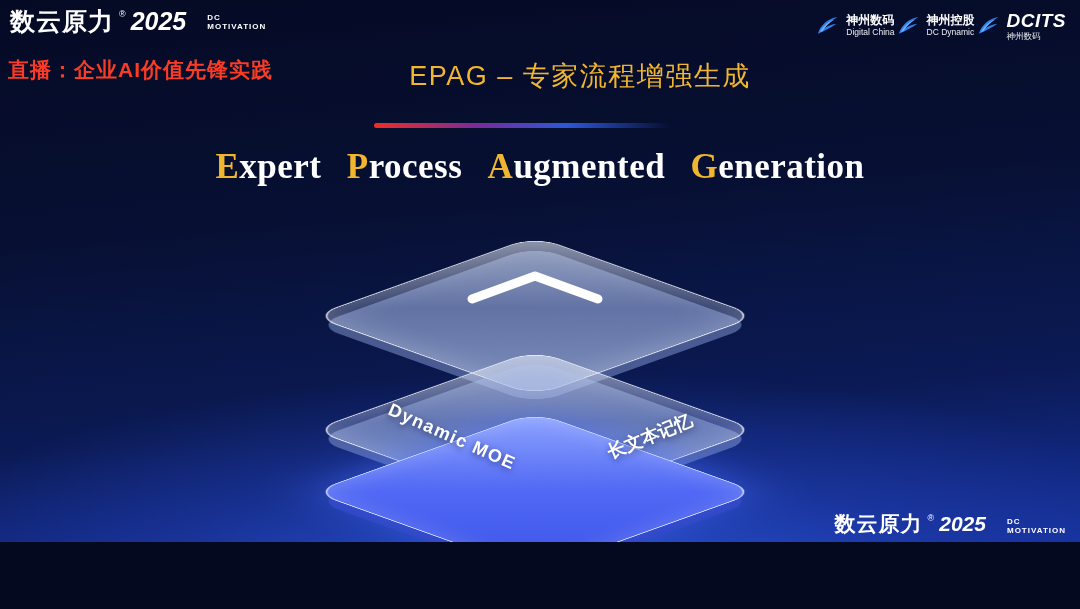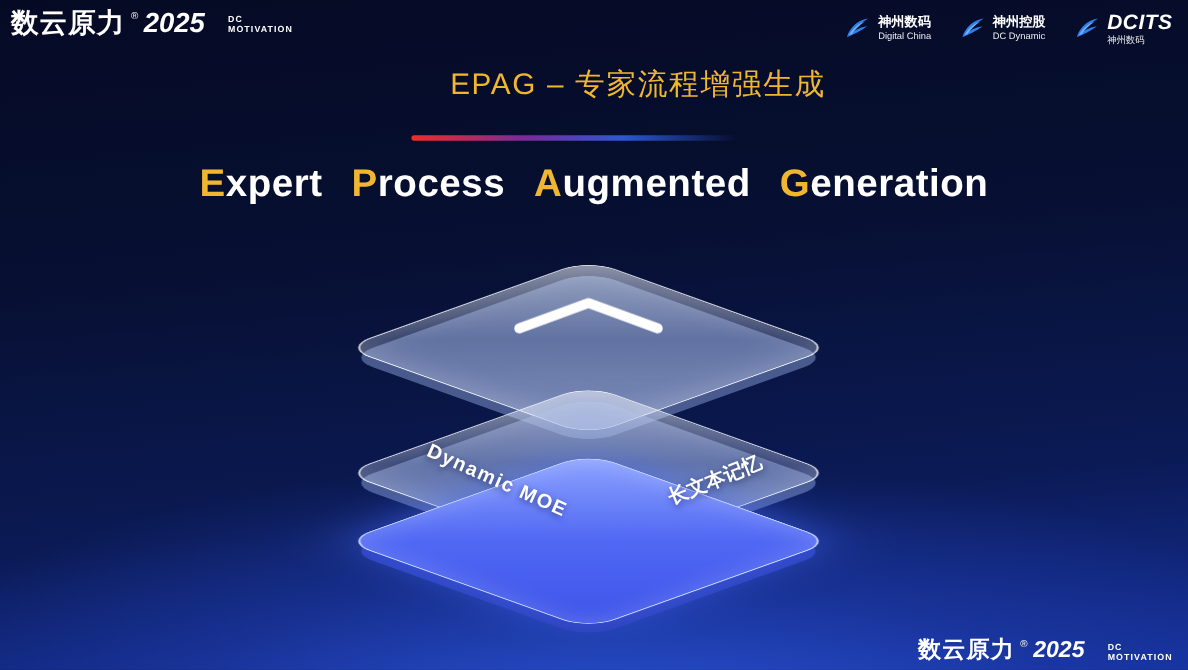--- a/index.html
+++ b/index.html
@@ -2,21 +2,21 @@
 <html><head>
 <meta charset="utf-8">
 <style>
   html,body { margin:0; padding:0; }
   body {
     width:1080px; height:609px; overflow:hidden;
     font-family:"Liberation Sans","DejaVu Sans",sans-serif;
     background:#05091f;
   }
   .slide {
-    position:relative; width:1080px; height:609px; overflow:hidden; color:#fff;
+    position:relative; width:1080px; height:542px; overflow:hidden; color:#fff;
     background:
       radial-gradient(90% 58% at 52% 112%, rgba(47,90,226,0.90) 0%, rgba(32,62,178,0.50) 45%, rgba(10,20,70,0) 75%),
       linear-gradient(175deg, #050a24 0%, #071033 38%, #0b1a55 72%, #15309a 100%);
   }
 
   
   .brand { position:absolute; display:flex; align-items:flex-start; gap:5px; }
   .brand.top-left { top:9px; left:10px; }
   .brand-name { font-weight:900; font-size:25px; letter-spacing:1px; line-height:1; }
   .brand-reg { font-size:9px; line-height:1; margin-top:1px; }
@@ -38,27 +38,27 @@
 
   
   .divider {
     position:absolute; top:123px; left:374px; width:296px; height:5px; border-radius:3px;
     background:linear-gradient(90deg,#ef2d24 0%,#7a2a9a 35%,#2b57d8 65%,rgba(43,87,216,0) 100%);
   }
 
   
   .en-title {
     position:absolute; top:147px; left:0; width:100%; text-align:center;
-    font-size:35px; font-weight:700; letter-spacing:0.5px; margin:0;
+    font-size:35px; font-weight:700; letter-spacing:0.5px; margin:0;font-family:Liberation Serif, serif;
   }
   .en-title .word { margin:0 8px; }
   .en-title .cap { color:#f0b62f; }
 
   
-  .partner-logos { position:absolute; top:10px; right:14px; display:flex; gap:24px; align-items:center; }
+  .partner-logos { position:absolute; top:10px; right:14px; display:flex; align-items:center; }
   .partner { display:flex; align-items:center; gap:6px; }
   .partner-text { display:flex; flex-direction:column; line-height:1.15; }
   .partner-line1 { font-weight:700; font-size:12px; }
   .partner-line2 { font-size:8.5px; opacity:.92; }
   .partner:nth-child(3) .partner-line1 { font-style:italic; letter-spacing:0.5px; font-size:19px; }
   .swoosh { width:26px; height:26px; flex:none; }
 
   
   .stack { position:absolute; inset:0; }
   .diamond {
@@ -109,20 +109,21 @@
   <div class="brand top-left">
     <span class="brand-name">数云原力</span>
     <sup class="brand-reg">®</sup>
     <span class="brand-year">2025</span>
     <span class="brand-sub">
       <span>DC</span>
       <span>MOTIVATION</span>
     </span>
   </div>
 
+  <div class="live-label">直播：企业AI价值先锋实践</div>
 
   <div class="section-title">EPAG – 专家流程增强生成</div>
 
   <div class="partner-logos">
     <div class="partner">
       <svg class="swoosh" viewBox="0 0 40 40">
         <path d="M6 32 C10 18, 22 8, 36 6 C27 12, 19 17, 15 24 C21 20, 29 17, 34 17 C26 23, 15 28, 6 32 Z" fill="#2f7fe8"></path>
         <path d="M9 29 C14 20, 22 13, 31 10 C24 15, 17 21, 13 28 Z" fill="#6db0ff"></path>
       </svg>
       <span class="partner-text">

